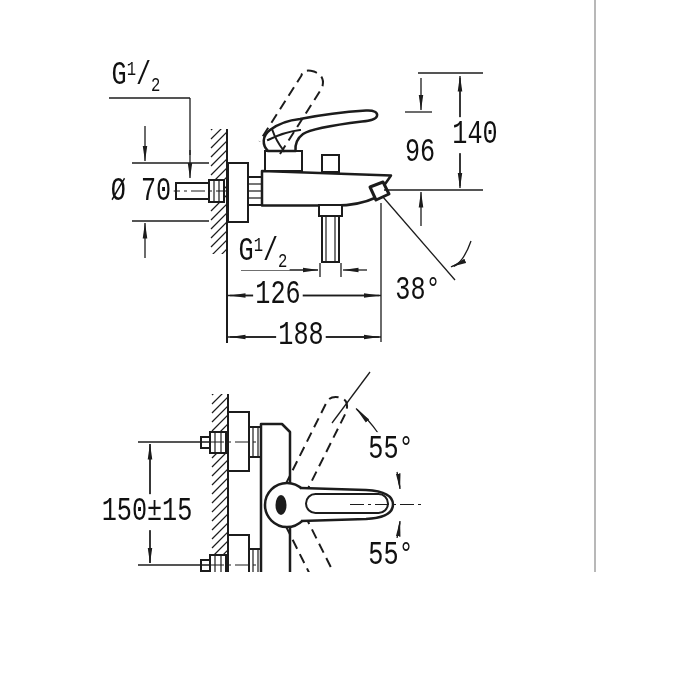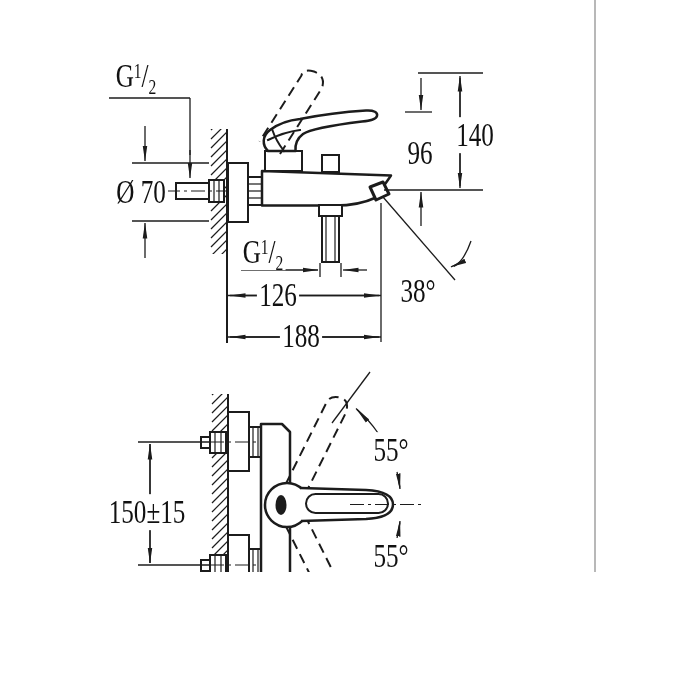--- a/index.html
+++ b/index.html
@@ -1,18 +1,18 @@
 <!DOCTYPE html>
 <html style="--line: #1c1c1c; --txt: #111111; --bg: #ffffff; --border: #b8b8b8;"><head>
 <meta charset="utf-8">
 <style>
   :root{ --line:#1c1c1c; --txt:#111111; --bg:#ffffff; --border:#b8b8b8; }
   html,body{margin:0;padding:0;background:#fff;}
   #stage{position:relative;width:700px;height:572px;background:var(--bg);overflow:hidden;
-         font-family:Liberation Serif, serif;}
+         font-family:Liberation Mono, monospace;}
   svg{position:absolute;left:0;top:0;}
   .s2  {stroke:var(--line);stroke-width:2;fill:none;stroke-linecap:square;}
   .s25 {stroke:var(--line);stroke-width:2.5;fill:none;stroke-linejoin:round;}
   .s3  {stroke:var(--line);stroke-width:3;fill:#fff;stroke-linejoin:round;}
   .s13 {stroke:var(--line);stroke-width:1.3;fill:none;}
   .s12 {stroke:var(--line);stroke-width:1.2;fill:none;}
   .wfill{fill:#fff;}
   .cl  {stroke:var(--line);stroke-width:1.1;fill:none;stroke-dasharray:14 4 3 4;}
   .dash{stroke:var(--line);stroke-width:2;fill:none;stroke-dasharray:10 6;stroke-linecap:butt;}
   .blk {fill:var(--line);stroke:none;}

